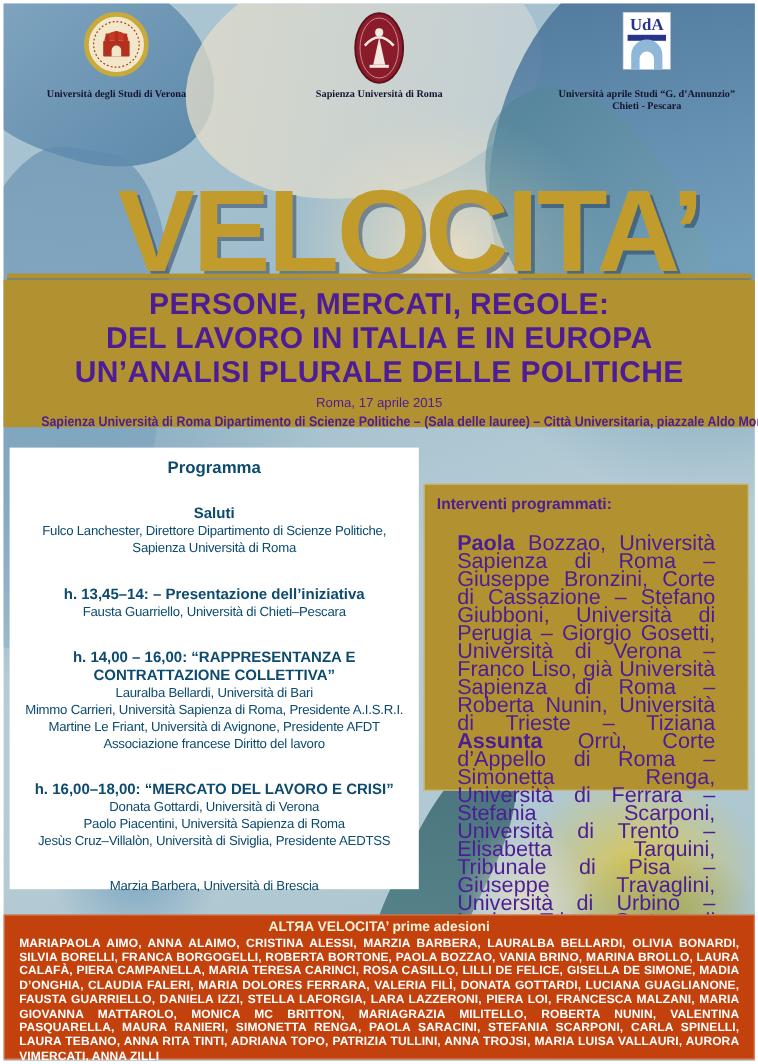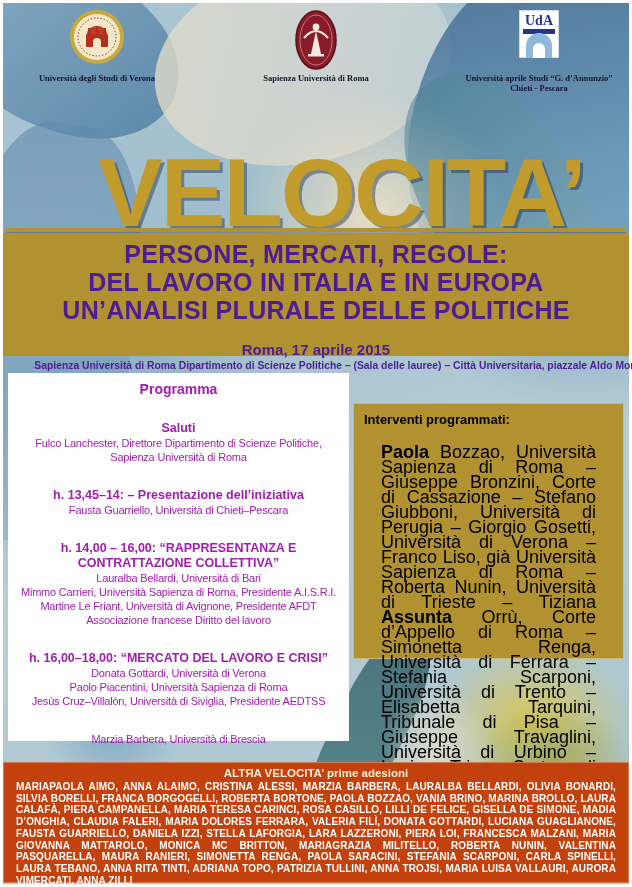--- a/index.html
+++ b/index.html
@@ -51,39 +51,39 @@
     position:absolute;left:6px;top:228px;width:620px;height:4px;
     background:#b2922f;box-shadow:0 2px 0 rgba(30,50,80,.35);
   }
   
   .banner{
     position:absolute;left:3px;right:3px;top:233px;height:123px;
     background:#b29230;color:#4c1d95;text-align:center;
   }
   .banner-h{font-size:25px;font-weight:bold;line-height:28px;letter-spacing:.3px;}
   .banner-h.first{margin-top:7px;}
-  .banner-date{font-size:15px;font-weight:bold;margin-top:18px;line-height:15px;}
+  .banner-date{font-size:11px;font-weight:normal;margin-top:5px;line-height:15px;}
   .banner-loc{
     font-size:11.5px;font-weight:bold;margin-top:1px;line-height:14px;
     white-space:nowrap;transform:scaleX(.9);transform-origin:50% 50%;
   }
   
   .program-box{
     position:absolute;left:8px;top:373px;width:341px;height:368px;
-    background:#ffffff;color:#a21caf;text-align:center;
+    background:#ffffff;color:#0c4a6e;text-align:center;
     padding:8px 4px;box-sizing:border-box;
   }
   .prog-title{font-size:14px;font-weight:bold;line-height:16px;}
   .prog-section{margin-top:24px;}
   .prog-head{font-size:12.5px;font-weight:bold;line-height:15px;}
   .prog-line{font-size:11px;line-height:14px;letter-spacing:-.2px;}
   
   .interventi-box{
     position:absolute;left:353px;top:403px;width:271px;height:256px;
-    background:#b29230;color:#000000;
+    background:#b29230;color:#4c1d95;
     padding:8px 10px;box-sizing:border-box;
     border:1px solid rgba(255,255,255,.35);
   }
   .int-title{font-size:13px;font-weight:bold;line-height:16px;}
   .int-body{font-size:18px;line-height:15px;text-align:justify;margin:17px;}
   .int-body .b{font-weight:bold;}
   
   .adesioni-band{
     position:absolute;left:3px;right:3px;top:762px;height:121px;
     background:#c2410c;color:#ffffff;

